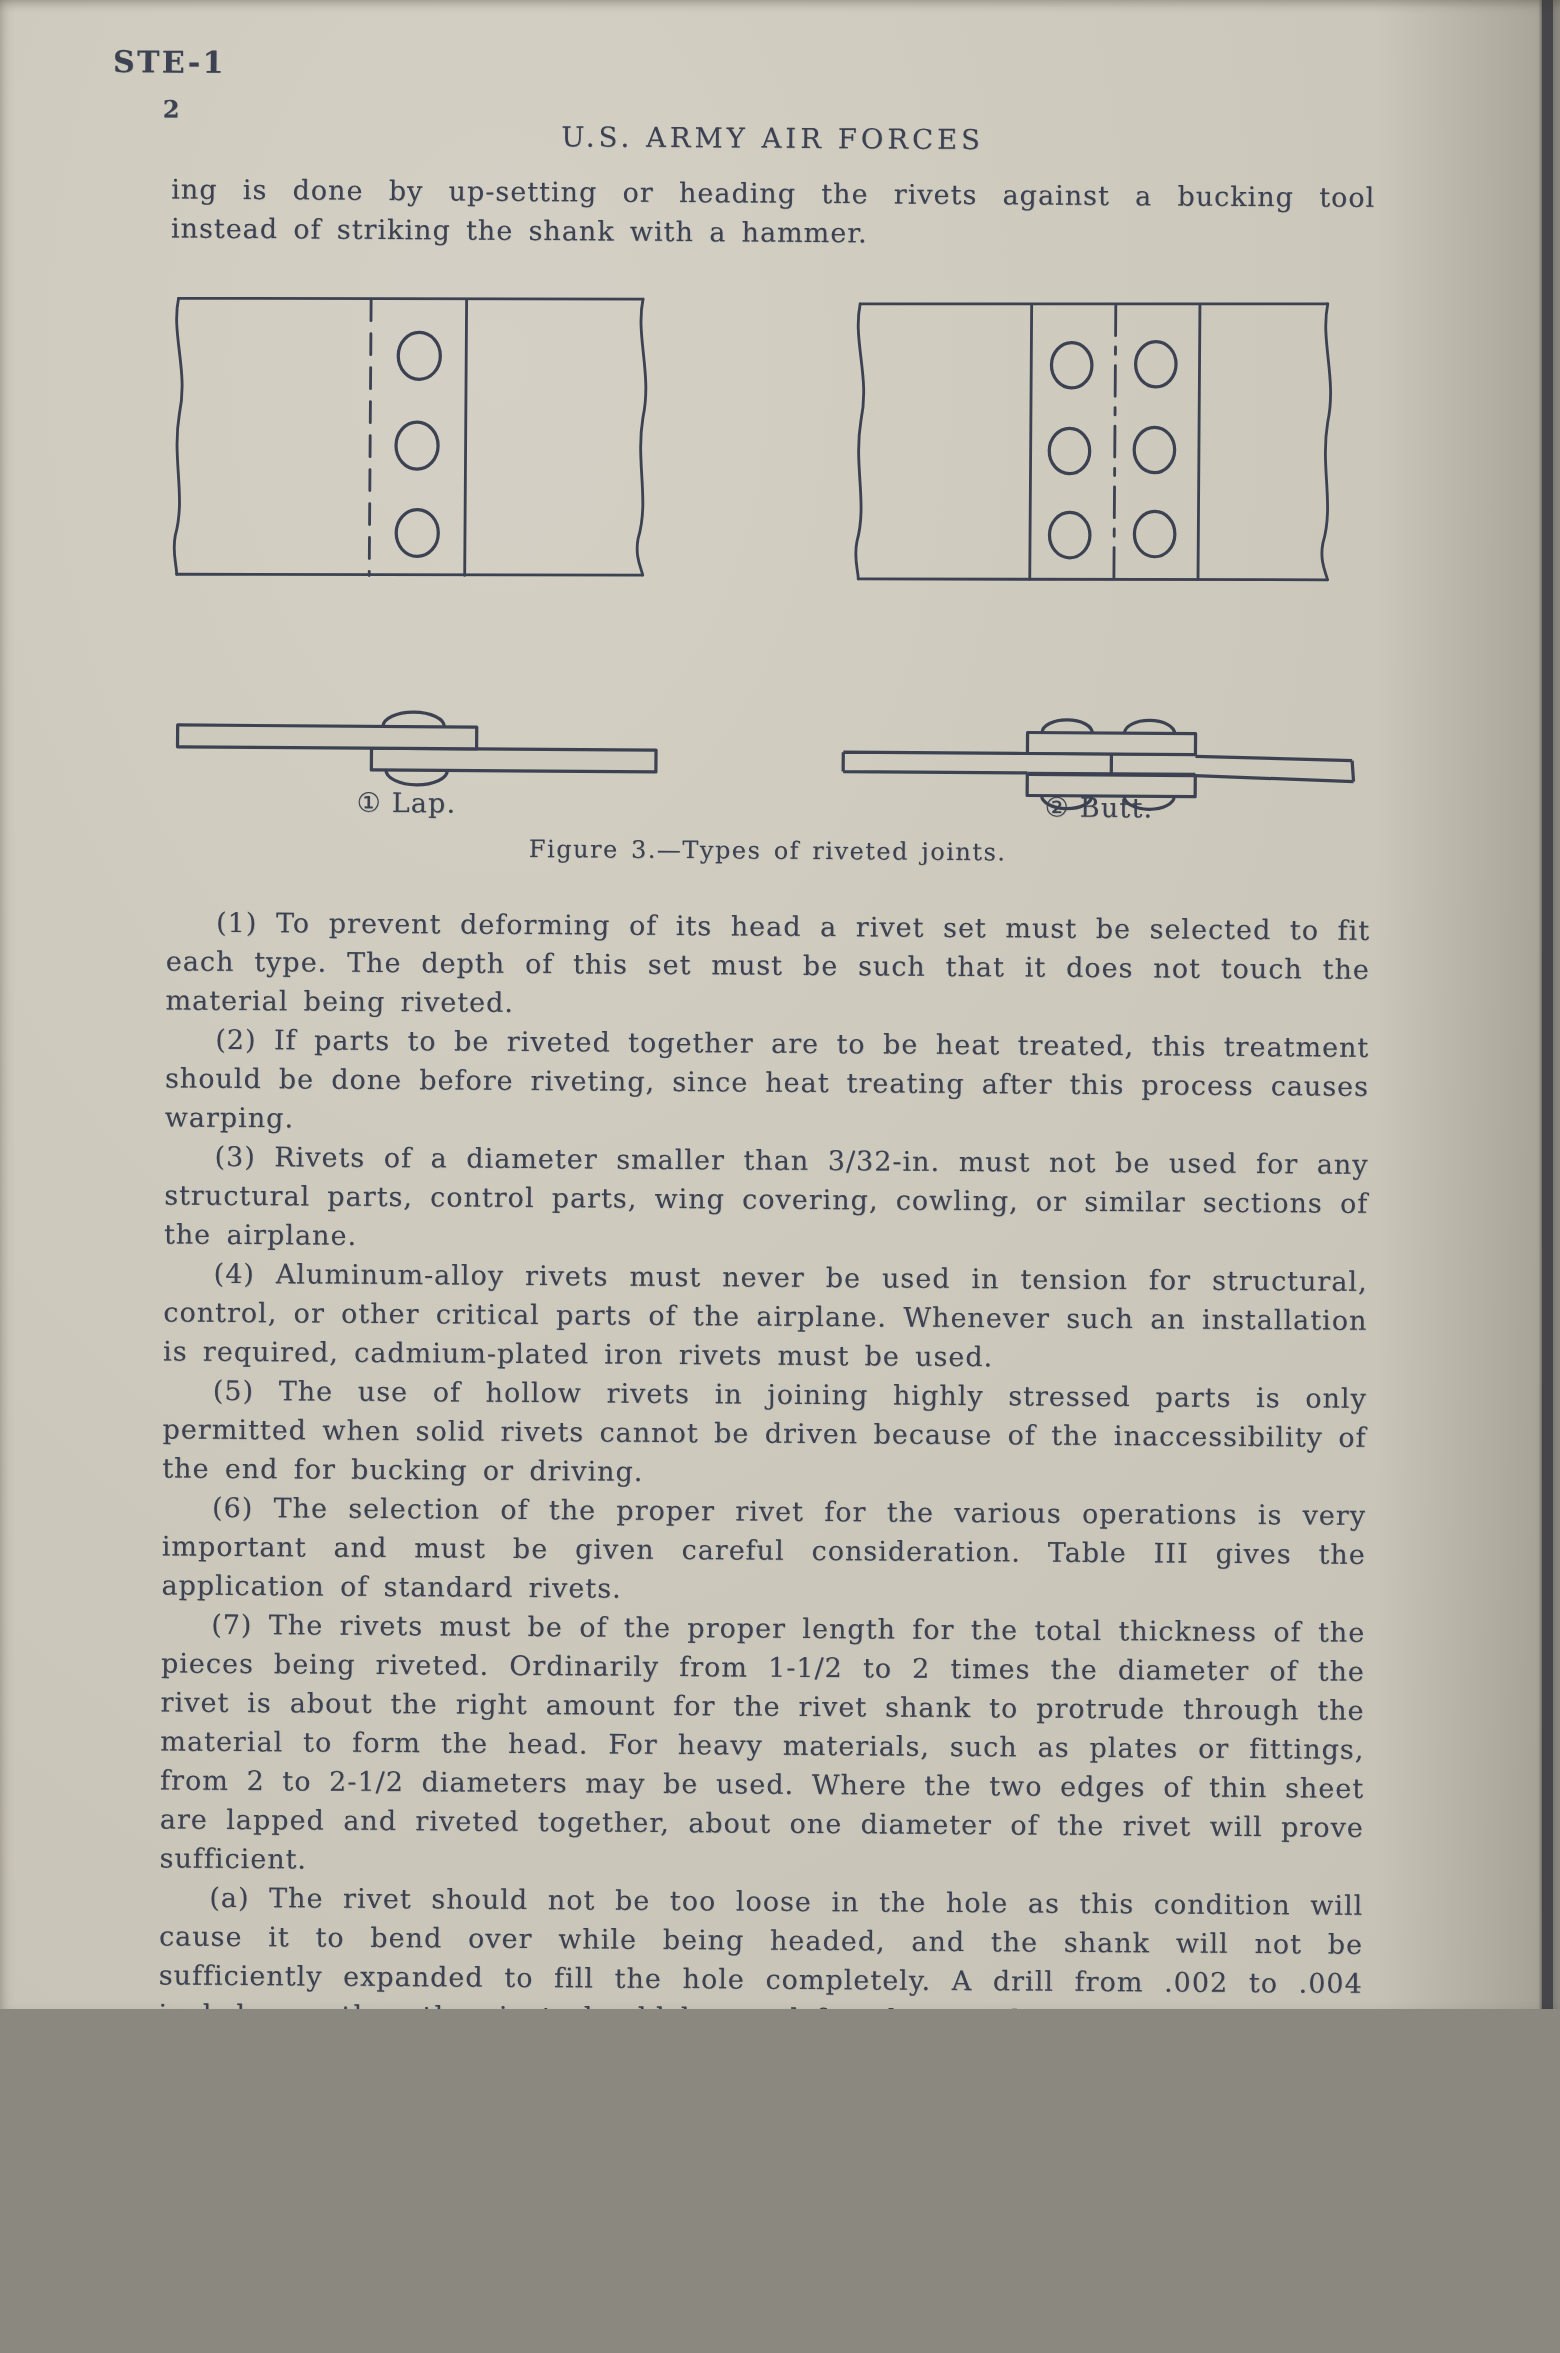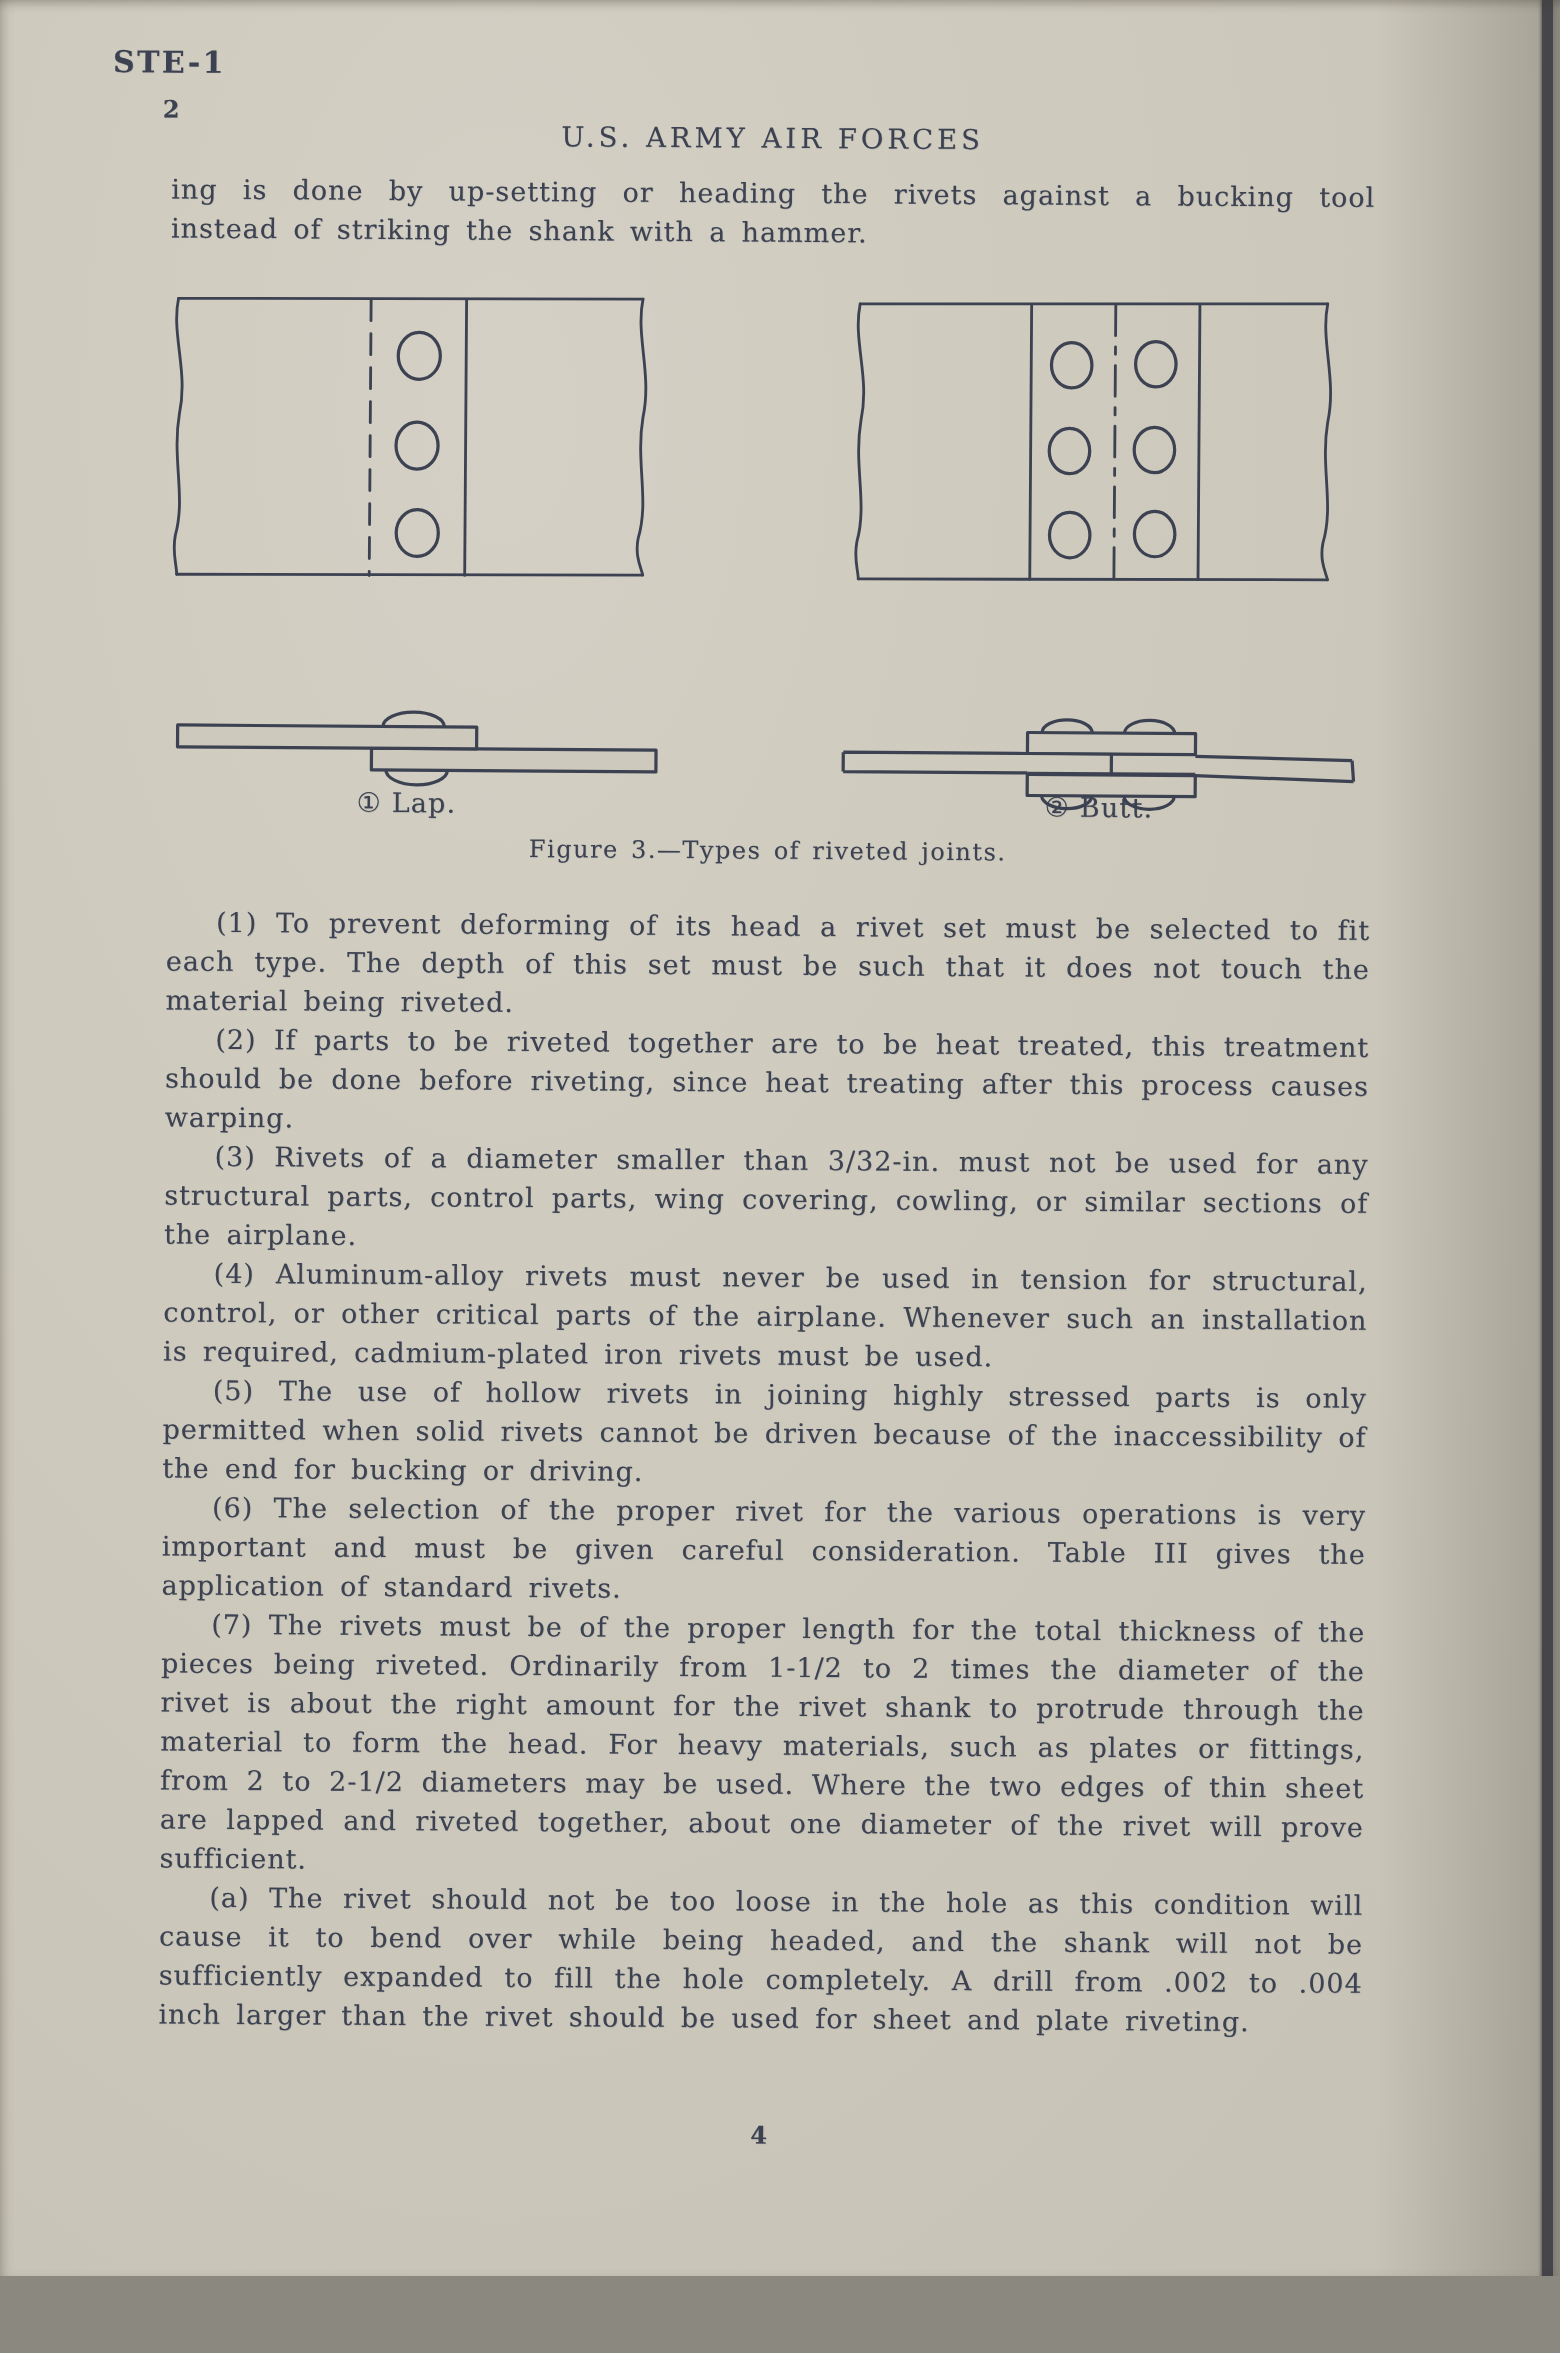--- a/index.html
+++ b/index.html
@@ -3,21 +3,21 @@
 <meta charset="utf-8">
 <style>
   html,body{margin:0;padding:0;}
   body{
     width:1561px;height:2354px;
     overflow:hidden;
     background:#8a887f;
     font-family:"DejaVu Serif","DejaVu Sans",serif;
   }
   .page{
-    position:absolute;left:0;top:0;width:1561px;height:2276px;
+    position:absolute;left:0;top:0;width:1561px;height:2009px;
     background:radial-gradient(ellipse at 32% 18%, #d4d0c5 0%, #cdc9bc 45%, #c5c1b4 100%);
     overflow:hidden;
   }
   .page::after{
     content:"";position:absolute;inset:0;pointer-events:none;
     box-shadow:inset 0 6.5px 11.3px -4.9px rgba(70,66,56,.45),
                inset 8px 0 13px -6.5px rgba(70,66,56,.30);
   }
   .content{
     position:absolute;inset:0;

